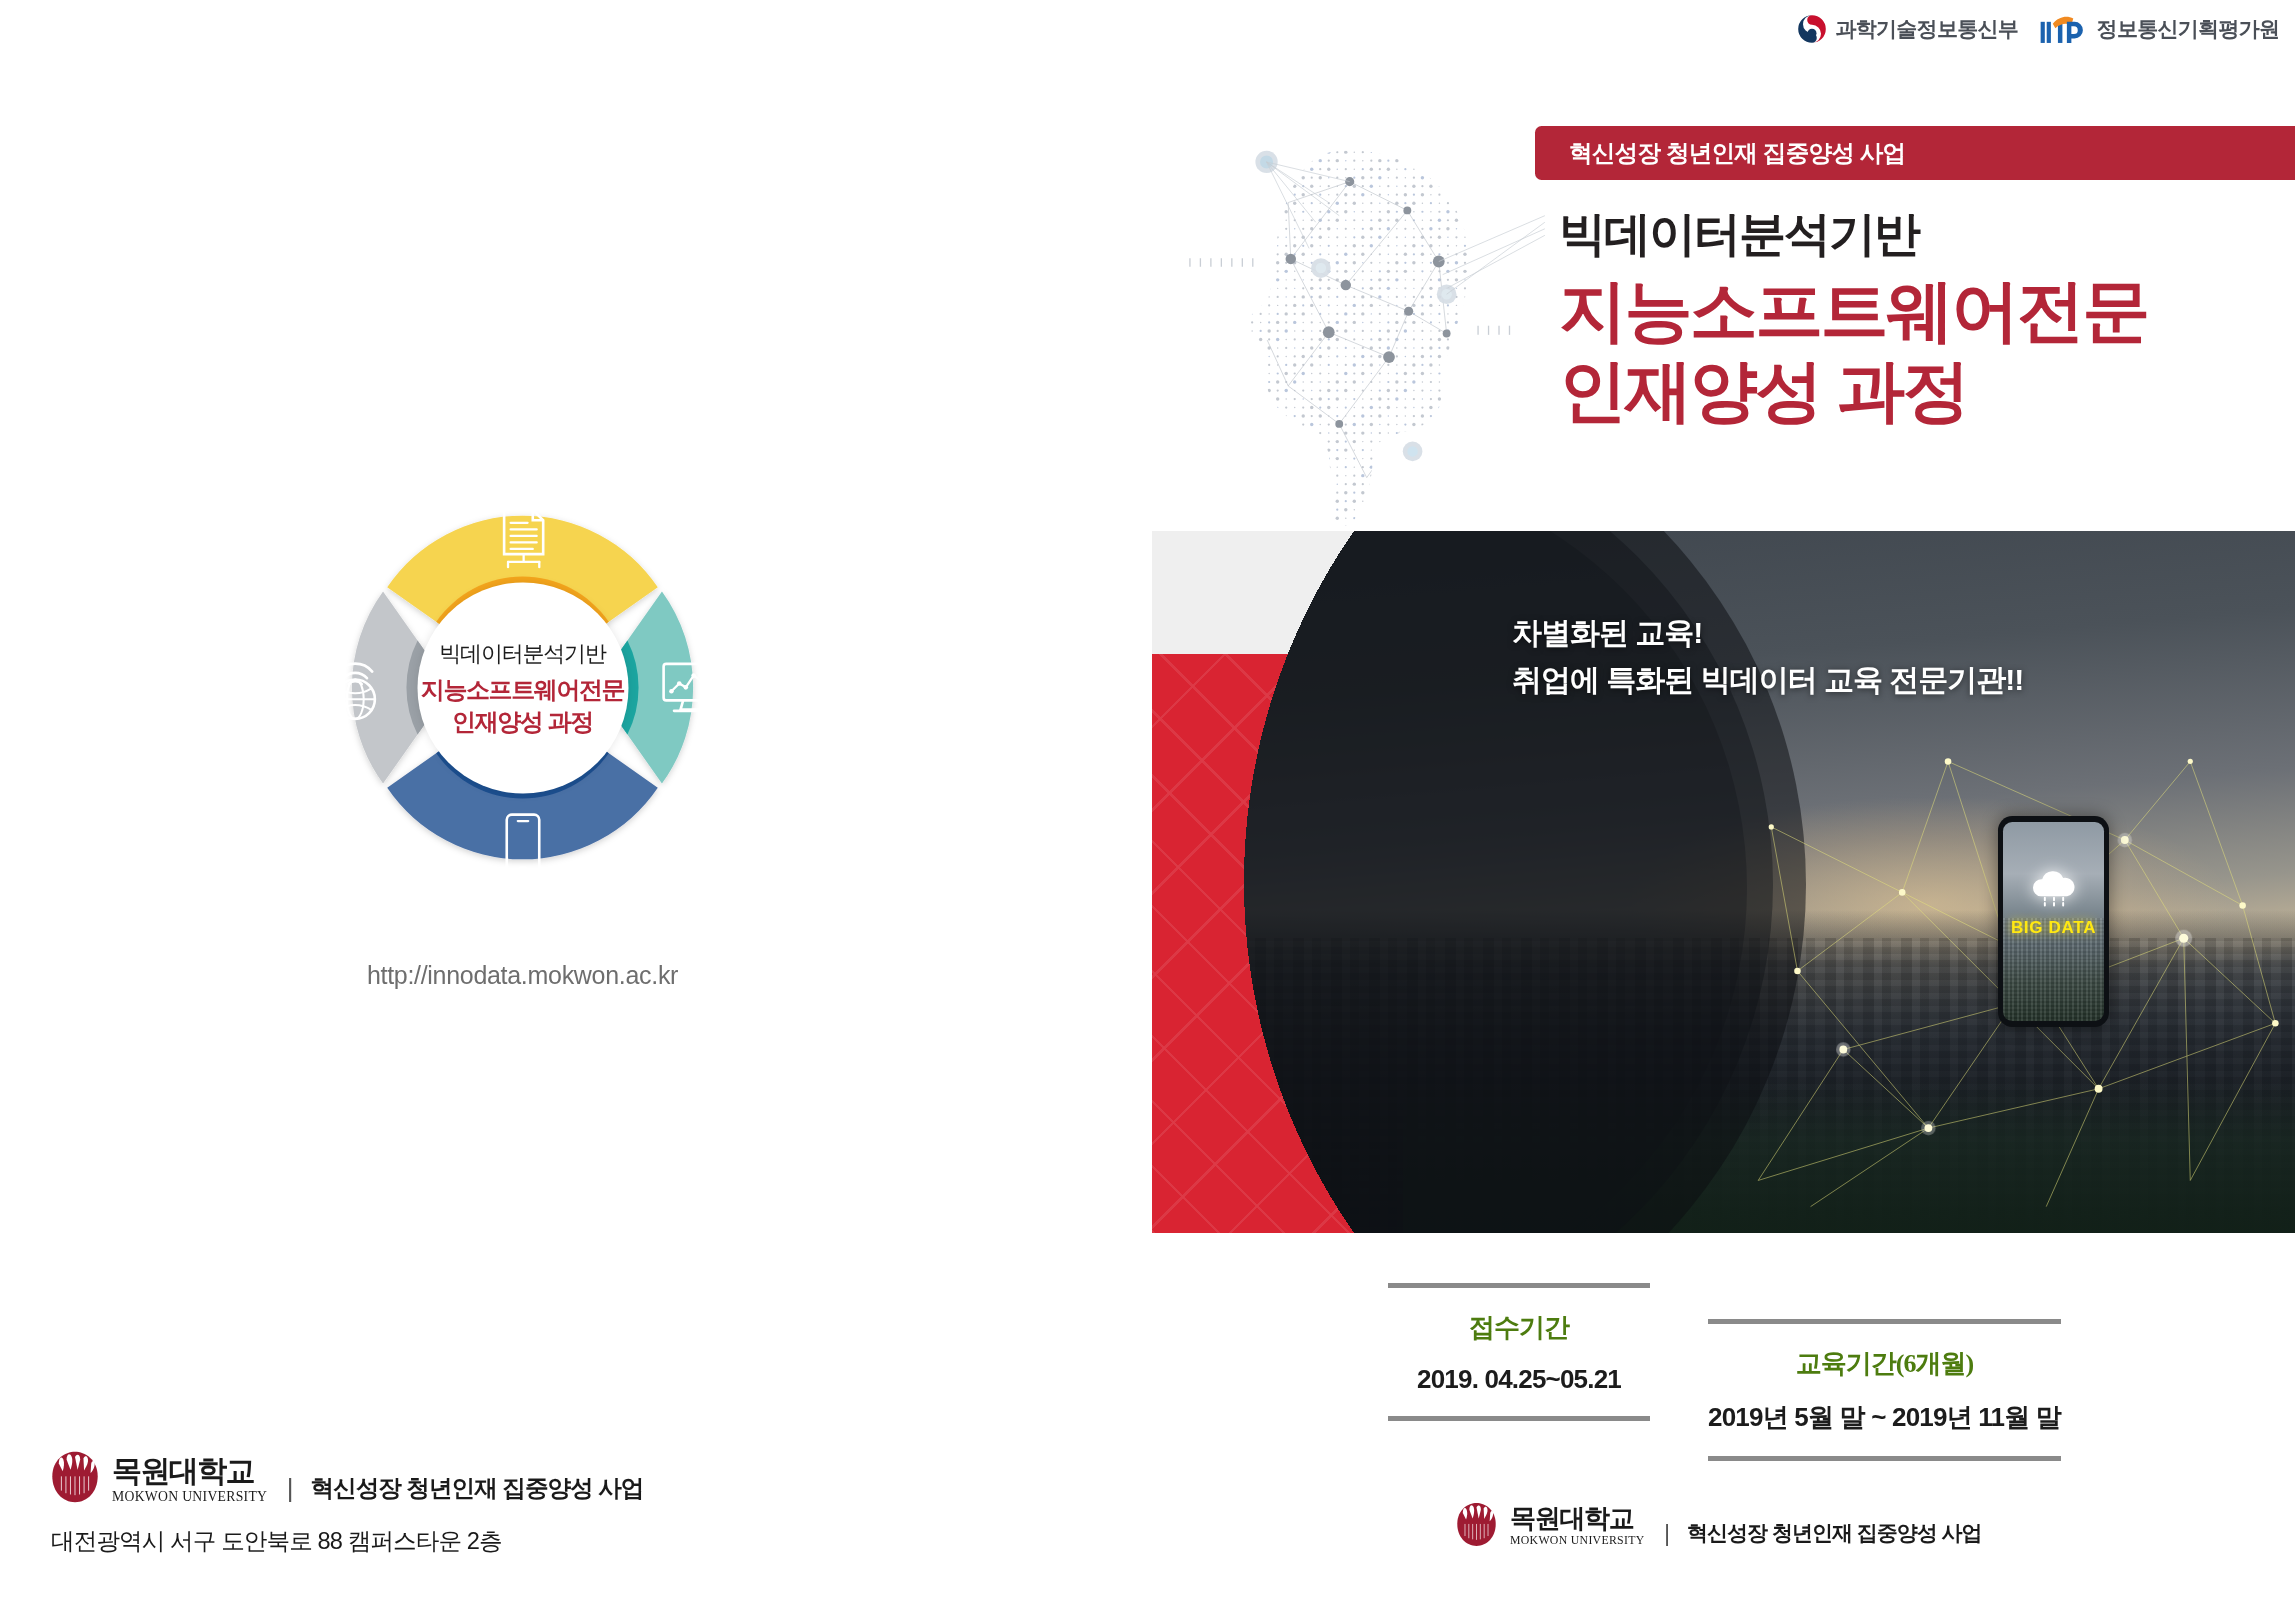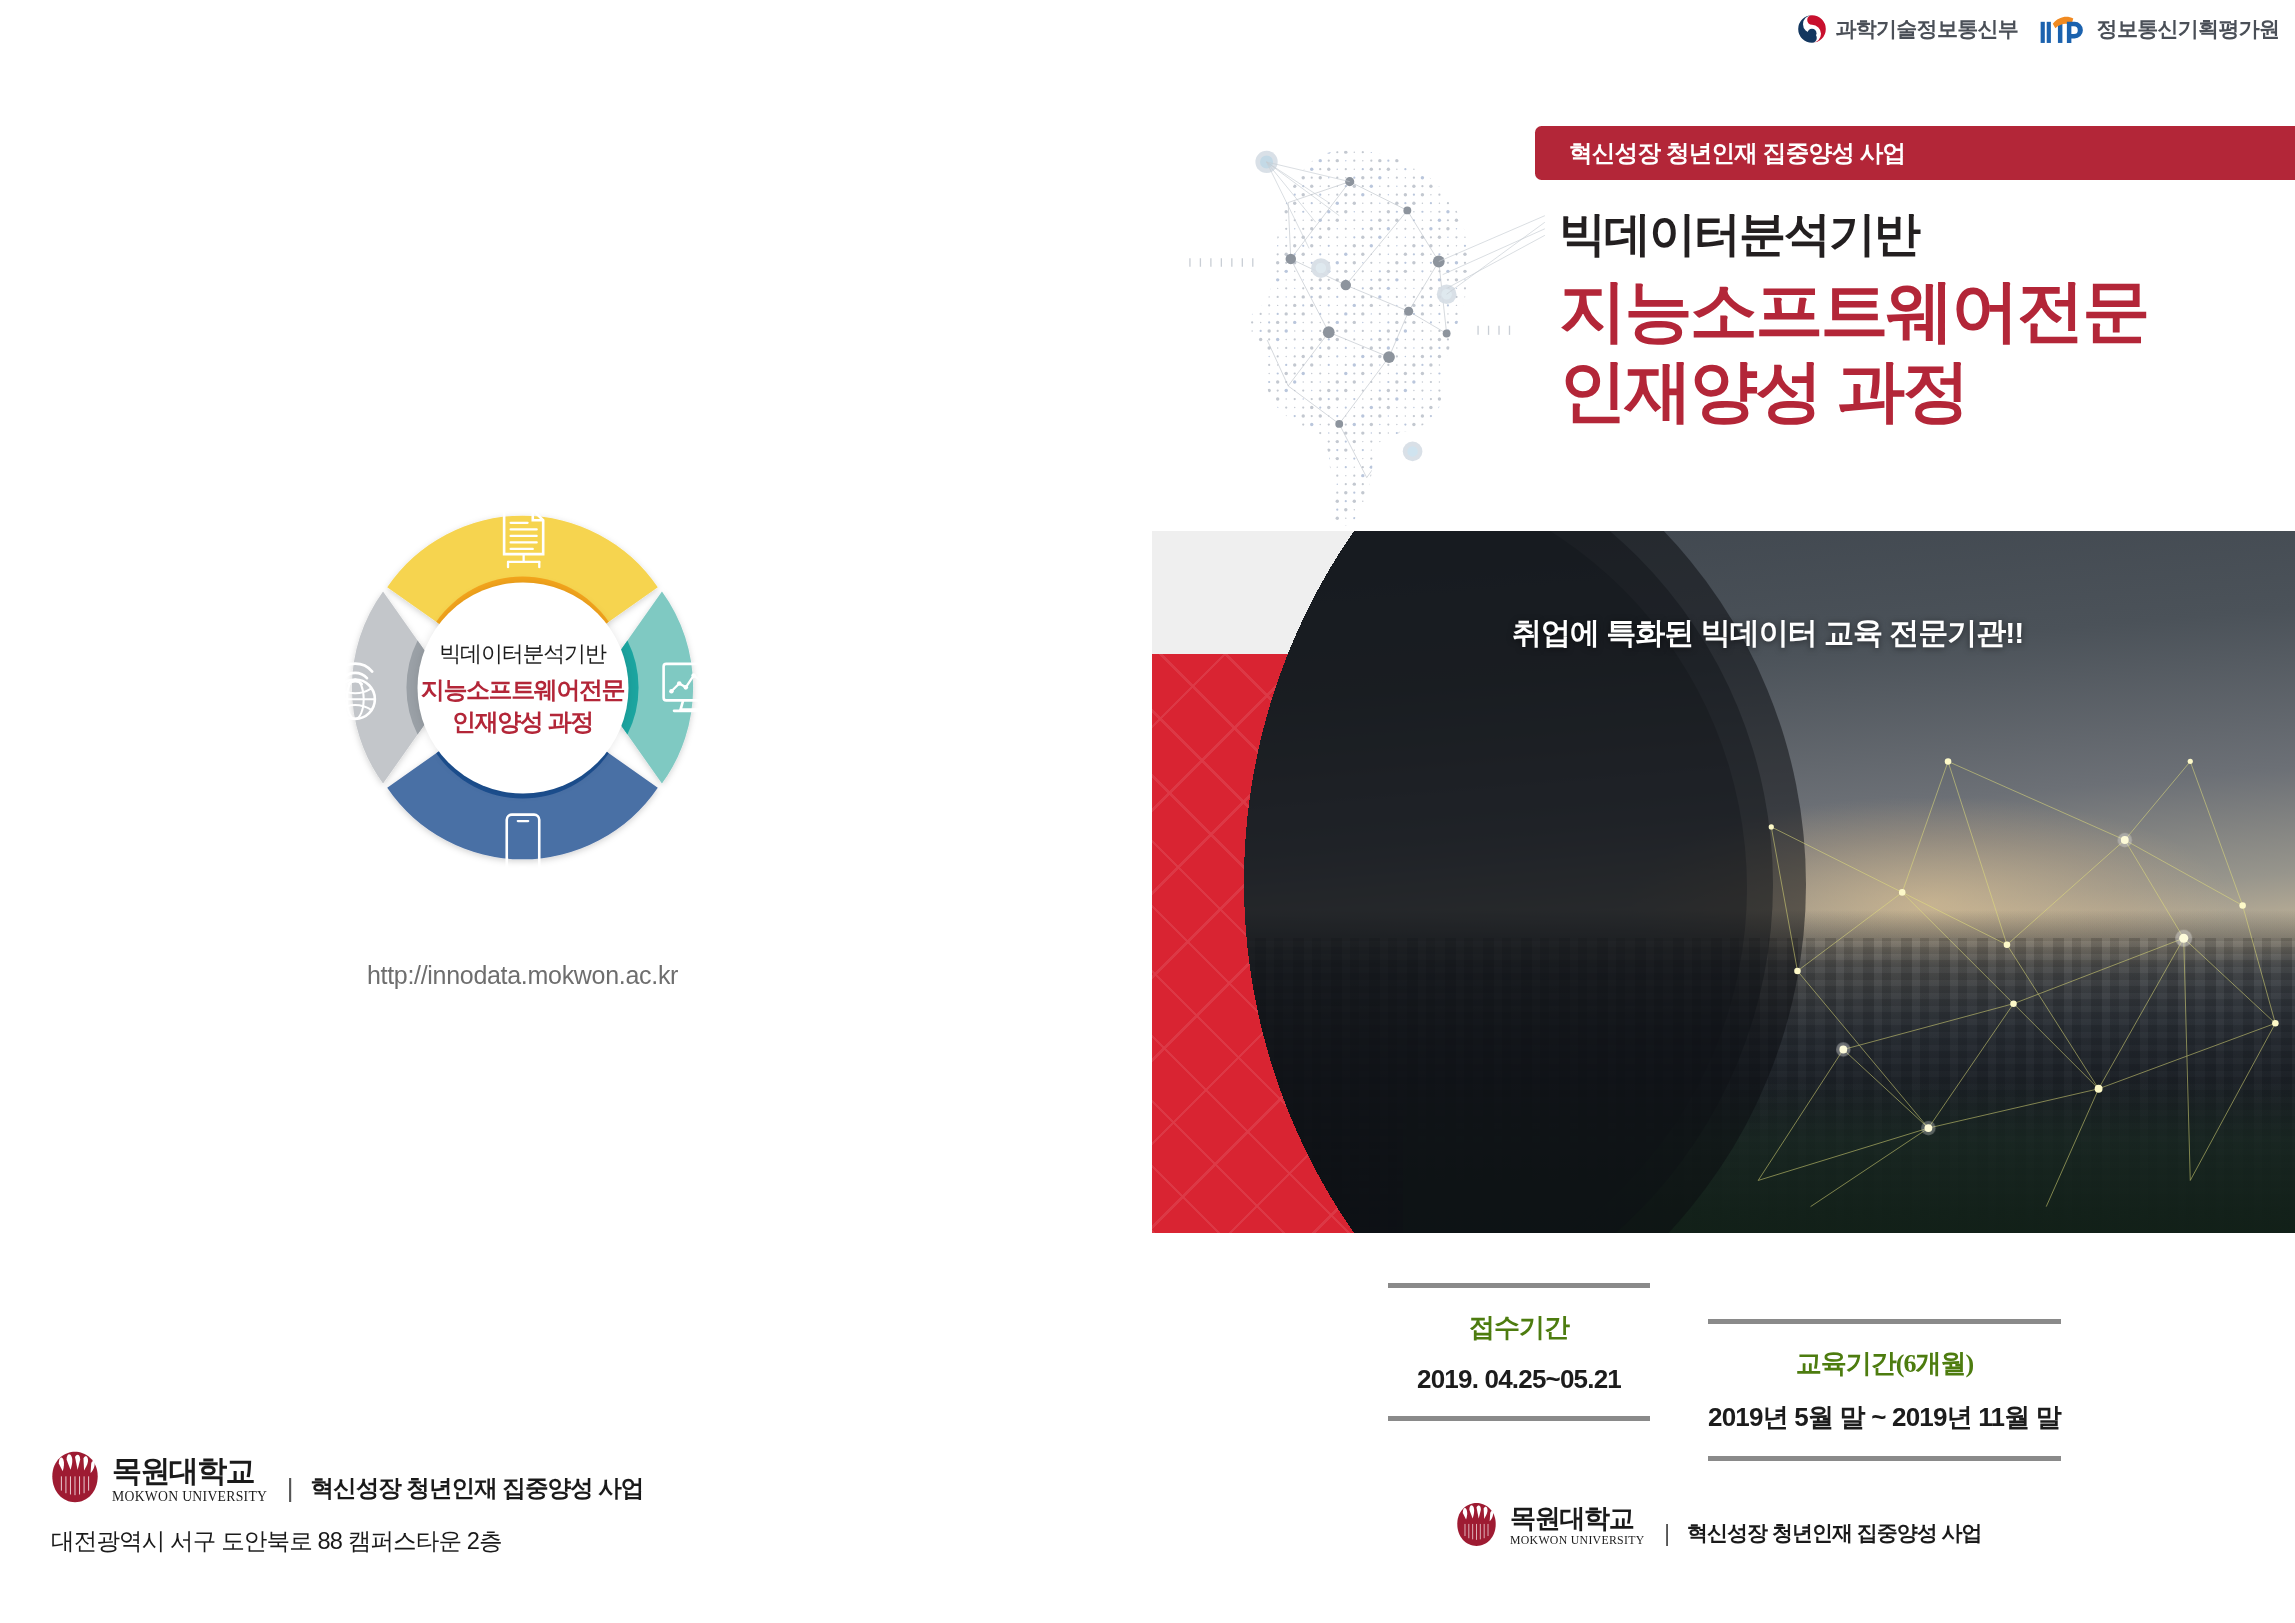--- a/index.html
+++ b/index.html
@@ -1502,20 +1502,21 @@
   <div class="lens lens3"></div>
   <div class="lens lens2"></div>
   <div class="lens lens1"></div>
 
   <div class="left-mask">
     <div class="lm-white"></div>
     <div class="lm-red"></div>
   </div>
 
   <div id="photo-headline">
+    <div>차별화된 교육!</div>
     <div>취업에 특화된 빅데이터 교육 전문기관!!</div>
   </div>
 
   <svg id="constellation" viewBox="0 0 860 780">
     <g stroke="#e3e07a" stroke-width="1.1" fill="none" opacity=".72">
       <path d="M40 700 L170 500 L300 620 L430 430 L560 560 L690 330 L830 460"></path>
       <path d="M40 700 L300 620 L560 560 L830 460"></path>
       <path d="M170 500 L430 430 L690 330"></path>
       <path d="M100 380 L260 260 L420 340 L600 180 L780 280"></path>
       <path d="M100 380 L300 620"></path>
@@ -1552,20 +1553,33 @@
         <circle cx="420" cy="340" r="5"></circle>
     </g>
     <g fill="#ffffff" opacity=".95">
       <circle cx="170" cy="500" r="11" opacity=".35"></circle>
       <circle cx="690" cy="330" r="13" opacity=".35"></circle>
       <circle cx="300" cy="620" r="11" opacity=".30"></circle>
       <circle cx="600" cy="180" r="11" opacity=".30"></circle>
     </g>
   </svg>
 
+  <div id="phone">
+    <div class="screen">
+      <svg class="cloud" width="55" height="37" viewBox="0 0 84 56">
+        <path d="M22 40 A13 13 0 0 1 24 14 A17 17 0 0 1 56 12 A13 13 0 0 1 62 40 Z" fill="#ffffff"></path>
+        <g stroke="#ffffff" stroke-width="3" stroke-linecap="round" stroke-dasharray="4 4">
+          <line x1="28" y1="42" x2="28" y2="54"></line>
+          <line x1="42" y1="42" x2="42" y2="54"></line>
+          <line x1="56" y1="42" x2="56" y2="54"></line>
+        </g>
+      </svg>
+      <div class="bigdata">BIG DATA</div>
+    </div>
+  </div>
 </div>
 
 <div id="dates">
   <div class="date-box b1">
     <div class="date-rule"></div>
     <div class="date-label">접수기간</div>
     <div class="date-value">2019. 04.25~05.21</div>
     <div class="date-rule"></div>
   </div>
   <div class="date-box b2">

